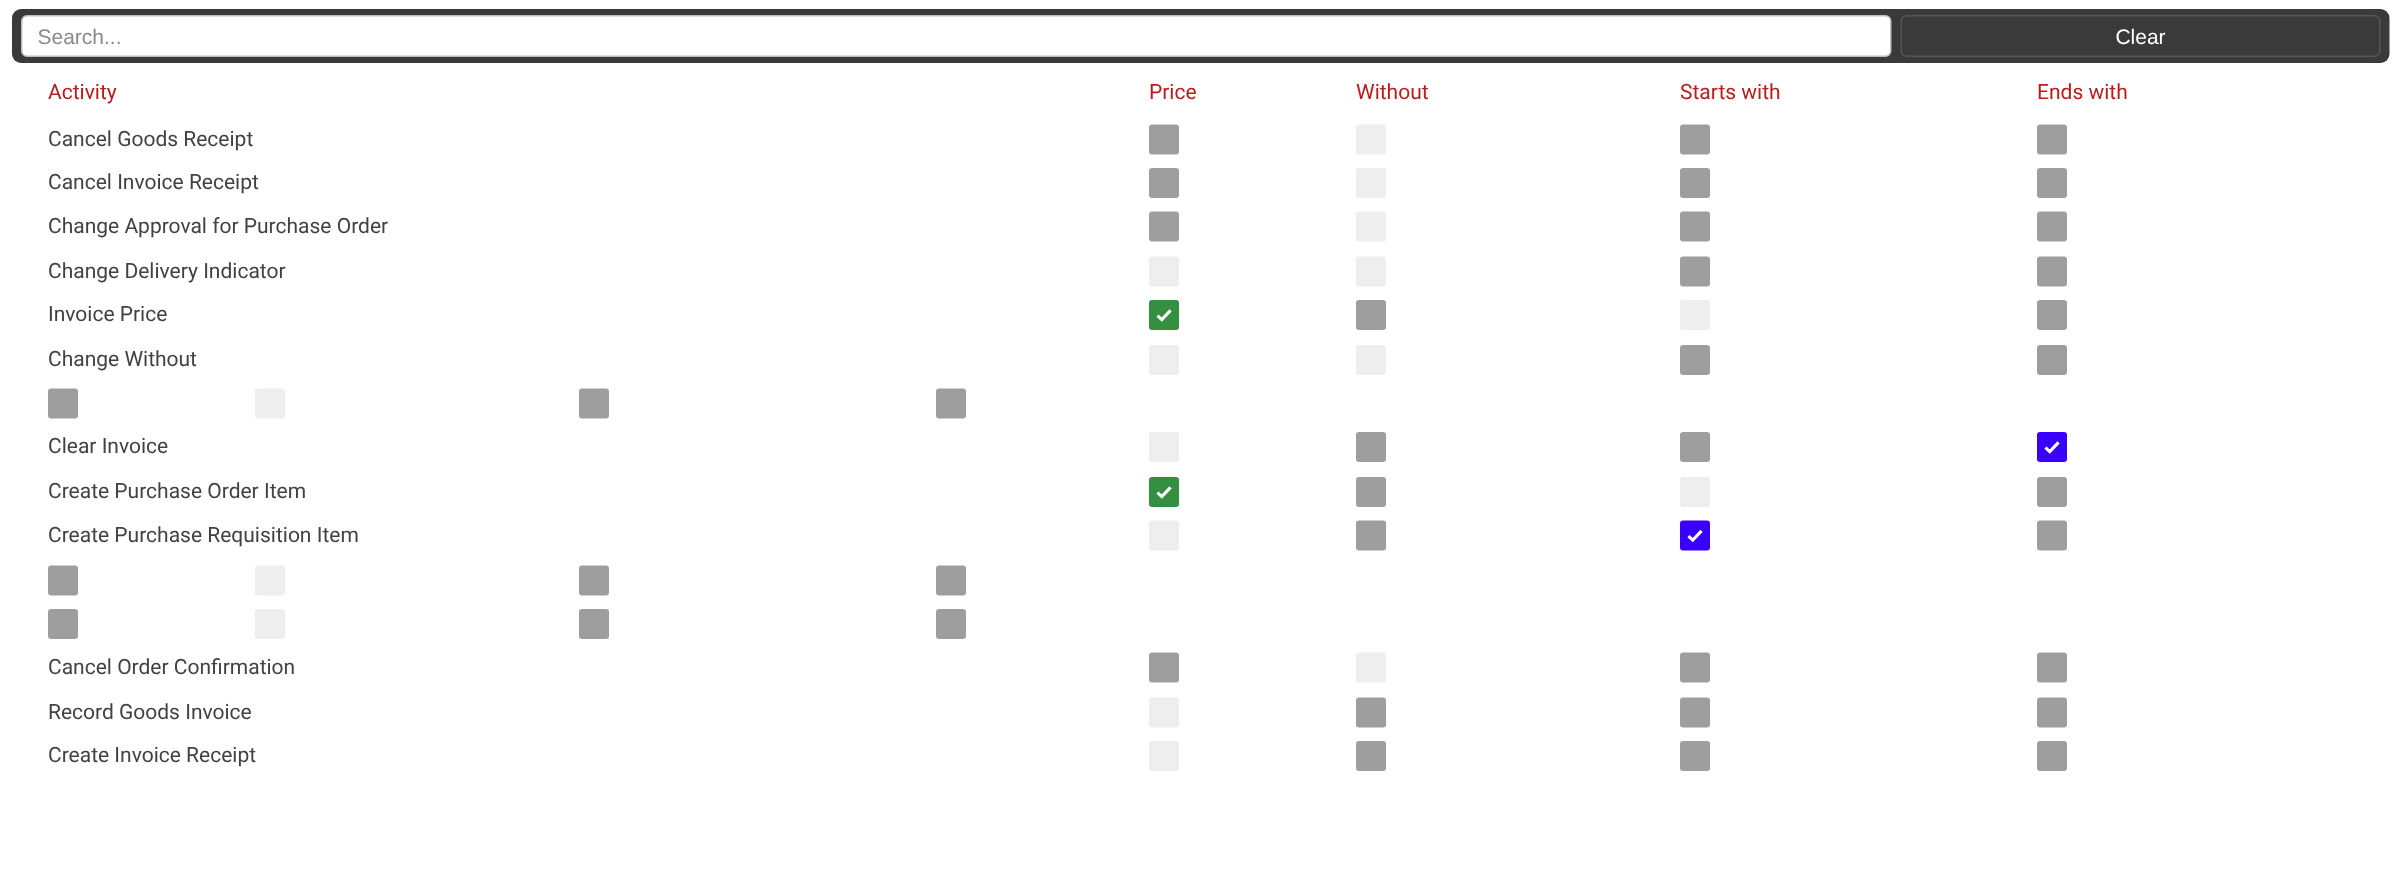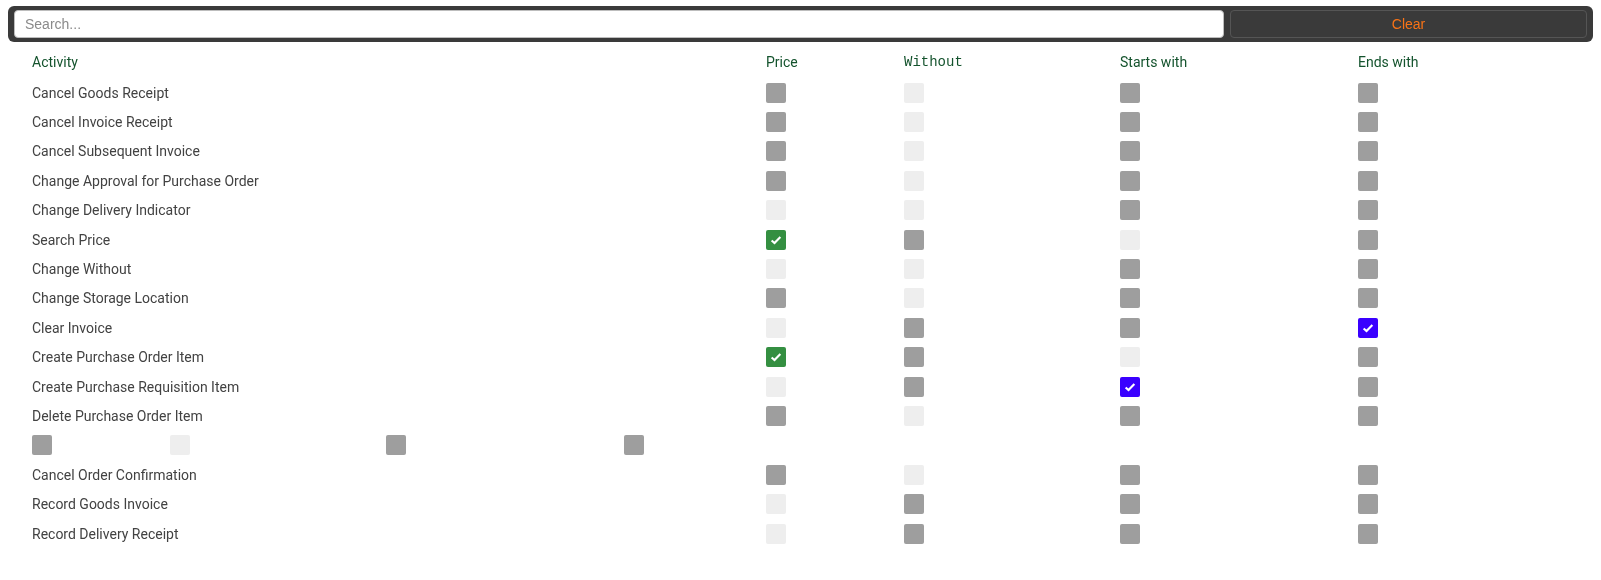--- a/index.html
+++ b/index.html
@@ -32,62 +32,62 @@
     border: 1px solid #bdbdbd;
     border-radius: 4px;
     padding: 4px 10px;
     font-size: 14px;
     color: #737373;
     outline: none;
     background: #ffffff;
   }
   .search-input::placeholder { color: #8a8a8a; }
   .clear-btn {
-    width: 357px;
+    width: 320px;
     height: 28px;
     background: #3a3a3a;
-    color: #f97316;
+    color: #ffffff;
     border: 1px solid #555;
     border-radius: 4px;
     cursor: pointer;
     font-size: 14px;
   }
 
   .scroll-area {
     height: 530px;
     overflow-y: scroll;
     margin: 4px 2px 0 8px;
   }
 
   .row {
     display: flex;
     align-items: center;
     height: 29.4px;
     padding-left: 24px;
   }
   .header-row {
     font-weight: 400;
-    color: #14532d;
+    color: #b91c1c;
     height: 32px;
   }
   .col-activity {
     flex: 0 0 734px;
     padding-right: 8px;
     white-space: nowrap;
     overflow: hidden;
     text-overflow: ellipsis;
   }
   .col-check {
     flex: 0 0 180px;
     display: flex;
     justify-content: flex-start;
     align-items: center;
   }
   .col-check.cWith     { flex: 0 0 138px; }
-  .col-check.cWithout  { flex: 0 0 186px; font-family: Liberation Mono, monospace; }
+  .col-check.cWithout  { flex: 0 0 186px; }
   .col-check.cStarts   { flex: 0 0 238px; margin-left: 30px; }
   .col-check.cEnds     { flex: 0 0 150px; }
 
   .box {
     width: 20px;
     height: 20px;
     border-radius: 2px;
     display: inline-flex;
     align-items: center;
     justify-content: center;
@@ -160,35 +160,20 @@
           <span class="box faint"></span>
         </div>
         <div class="col-check cStarts">
           <span class="box grey"></span>
         </div>
         <div class="col-check cEnds">
           <span class="box grey"></span>
         </div>
       </div>
       <div class="row">
-        <div class="col-activity">Cancel Subsequent Invoice</div>
-        <div class="col-check cWith">
-          <span class="box grey"></span>
-        </div>
-        <div class="col-check cWithout">
-          <span class="box faint"></span>
-        </div>
-        <div class="col-check cStarts">
-          <span class="box grey"></span>
-        </div>
-        <div class="col-check cEnds">
-          <span class="box grey"></span>
-        </div>
-      </div>
-      <div class="row">
         <div class="col-activity">Change Approval for Purchase Order</div>
         <div class="col-check cWith">
           <span class="box grey"></span>
         </div>
         <div class="col-check cWithout">
           <span class="box faint"></span>
         </div>
         <div class="col-check cStarts">
           <span class="box grey"></span>
         </div>
@@ -205,21 +190,21 @@
           <span class="box faint"></span>
         </div>
         <div class="col-check cStarts">
           <span class="box grey"></span>
         </div>
         <div class="col-check cEnds">
           <span class="box grey"></span>
         </div>
       </div>
       <div class="row">
-        <div class="col-activity">Search Price</div>
+        <div class="col-activity">Invoice Price</div>
         <div class="col-check cWith">
           <span class="box green">
             <svg viewBox="0 0 16 16">
               <path class="tick" d="M3 8.5 L6.3 11.5 L13 4.5"></path>
             </svg>
           </span>
         </div>
         <div class="col-check cWithout">
           <span class="box grey"></span>
         </div>
@@ -239,21 +224,20 @@
           <span class="box faint"></span>
         </div>
         <div class="col-check cStarts">
           <span class="box grey"></span>
         </div>
         <div class="col-check cEnds">
           <span class="box grey"></span>
         </div>
       </div>
       <div class="row">
-        <div class="col-activity">Change Storage Location</div>
         <div class="col-check cWith">
           <span class="box grey"></span>
         </div>
         <div class="col-check cWithout">
           <span class="box faint"></span>
         </div>
         <div class="col-check cStarts">
           <span class="box grey"></span>
         </div>
         <div class="col-check cEnds">
@@ -311,21 +295,20 @@
             <svg viewBox="0 0 16 16">
               <path class="tick" d="M3 8.5 L6.3 11.5 L13 4.5"></path>
             </svg>
           </span>
         </div>
         <div class="col-check cEnds">
           <span class="box grey"></span>
         </div>
       </div>
       <div class="row">
-        <div class="col-activity">Delete Purchase Order Item</div>
         <div class="col-check cWith">
           <span class="box grey"></span>
         </div>
         <div class="col-check cWithout">
           <span class="box faint"></span>
         </div>
         <div class="col-check cStarts">
           <span class="box grey"></span>
         </div>
         <div class="col-check cEnds">
@@ -370,21 +353,21 @@
           <span class="box grey"></span>
         </div>
         <div class="col-check cStarts">
           <span class="box grey"></span>
         </div>
         <div class="col-check cEnds">
           <span class="box grey"></span>
         </div>
       </div>
       <div class="row">
-        <div class="col-activity">Record Delivery Receipt</div>
+        <div class="col-activity">Create Invoice Receipt</div>
         <div class="col-check cWith">
           <span class="box faint"></span>
         </div>
         <div class="col-check cWithout">
           <span class="box grey"></span>
         </div>
         <div class="col-check cStarts">
           <span class="box grey"></span>
         </div>
         <div class="col-check cEnds">

